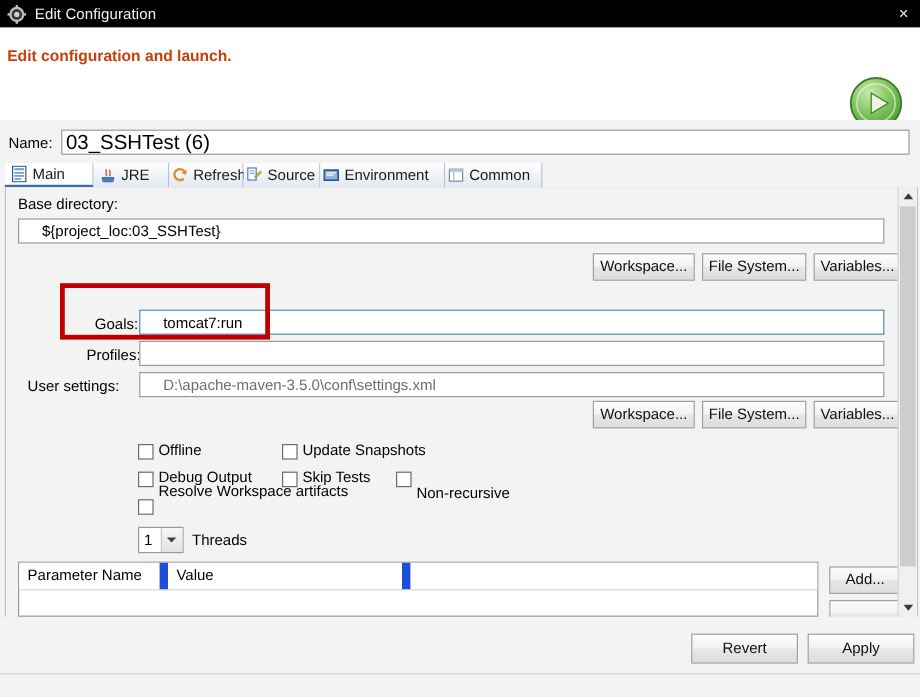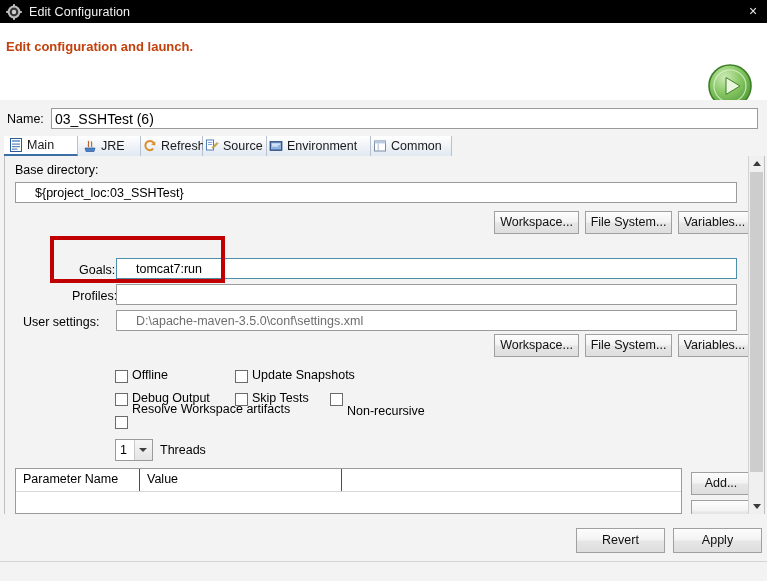--- a/index.html
+++ b/index.html
@@ -97,21 +97,21 @@
     font-size: 12.5px;
   }
   .name-input {
     position: absolute;
     left: 51px; top: 0px;
     width: 707px; height: 21px;
     box-sizing: border-box;
     border: 1px solid #9a9a9a;
     background: #ffffff;
     font-family: "Liberation Sans", sans-serif;
-    font-size: 14px;
+    font-size: 17px;
     padding: 0 3px;
     line-height: 19px;
     color: #000;
     outline: none;
   }
 
   
   .tabstrip {
     position: absolute;
     left: 4px; top: 36px;
@@ -253,21 +253,21 @@
     border-bottom: 1px solid #d7d7d7;
     background: #ffffff;
   }
   .pcol {
     position: absolute;
     top: 0; height: 22px;
     line-height: 21px;
     font-size: 12.5px;
     padding-left: 7px;
     box-sizing: border-box;
-    border-right: 1px solid #1d4ed8;
+    border-right: 7px solid #1d4ed8;
     white-space: nowrap;
   }
 
   
   .vscroll {
     position: absolute;
     left: 748px; top: 56px;
     width: 15px; height: 358px;
     background: #f0f0f0;
     border-left: 1px solid #d2d2d2;

